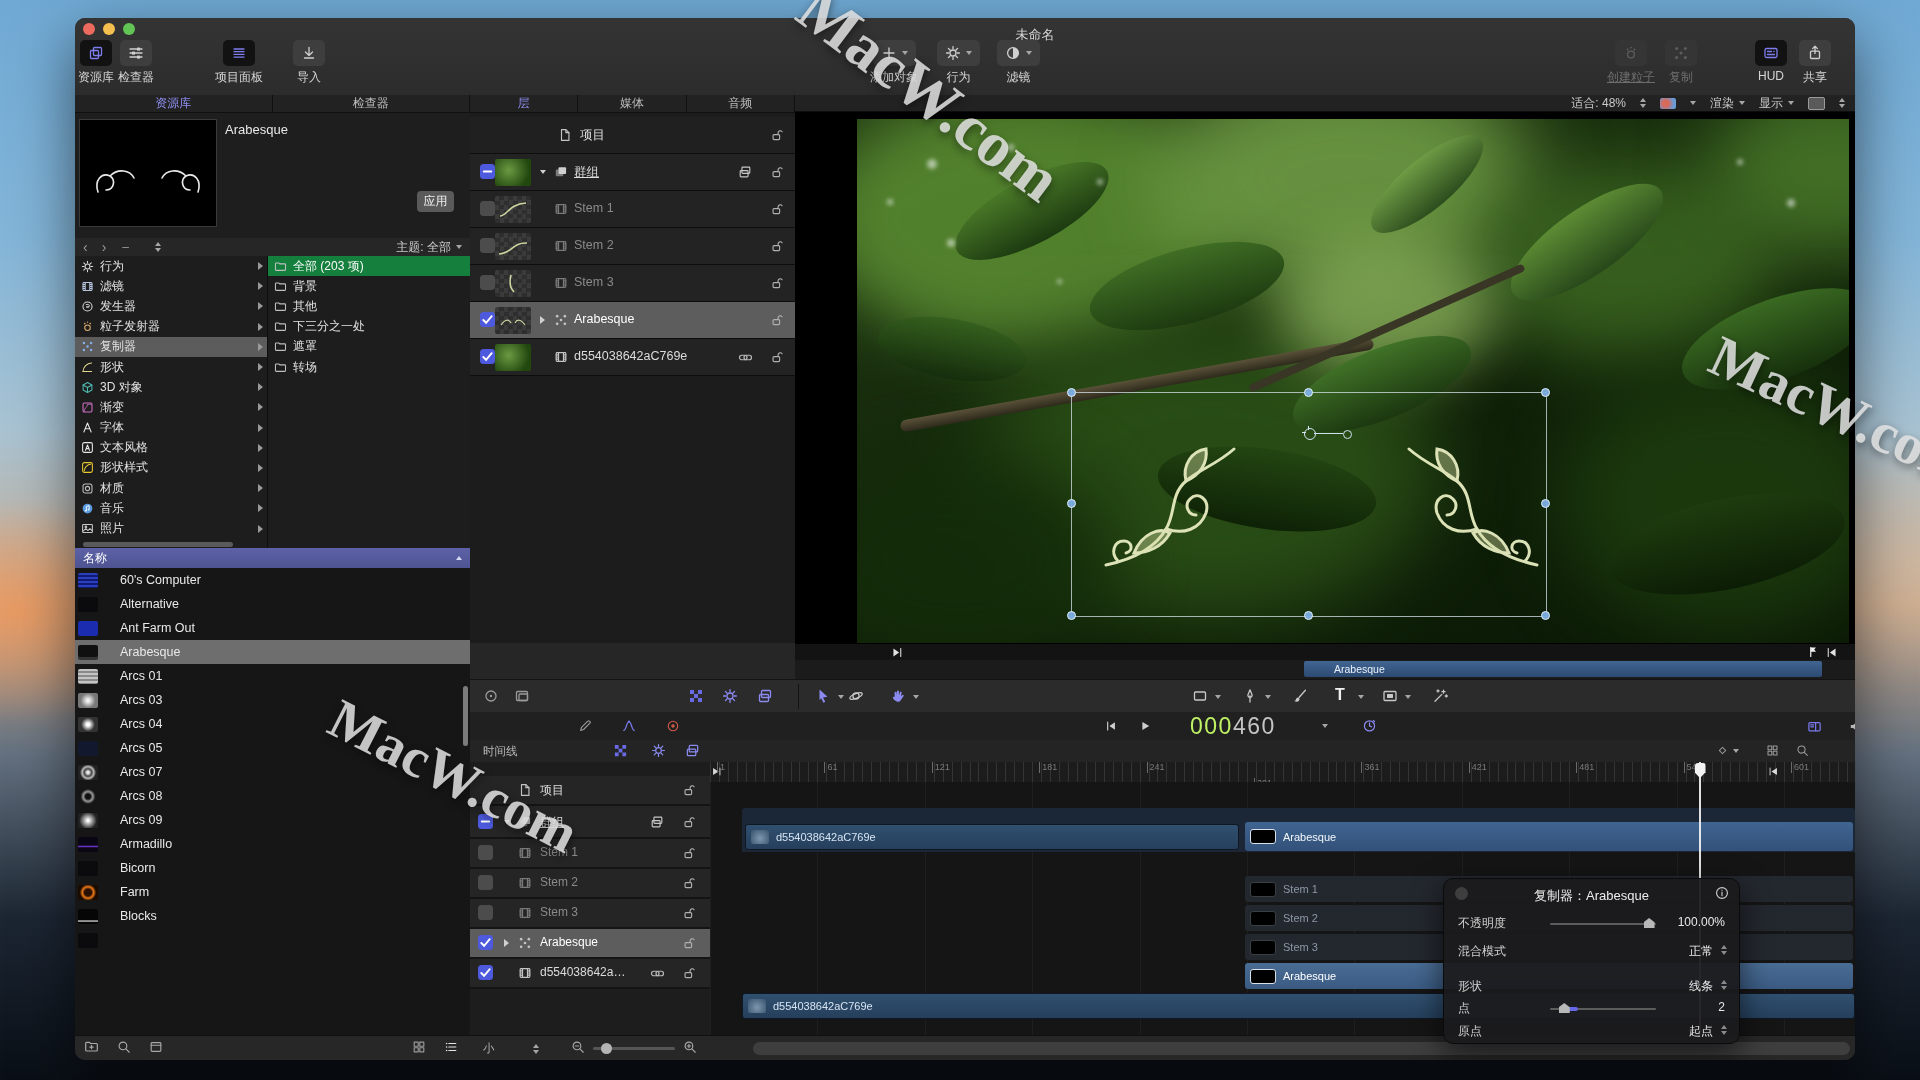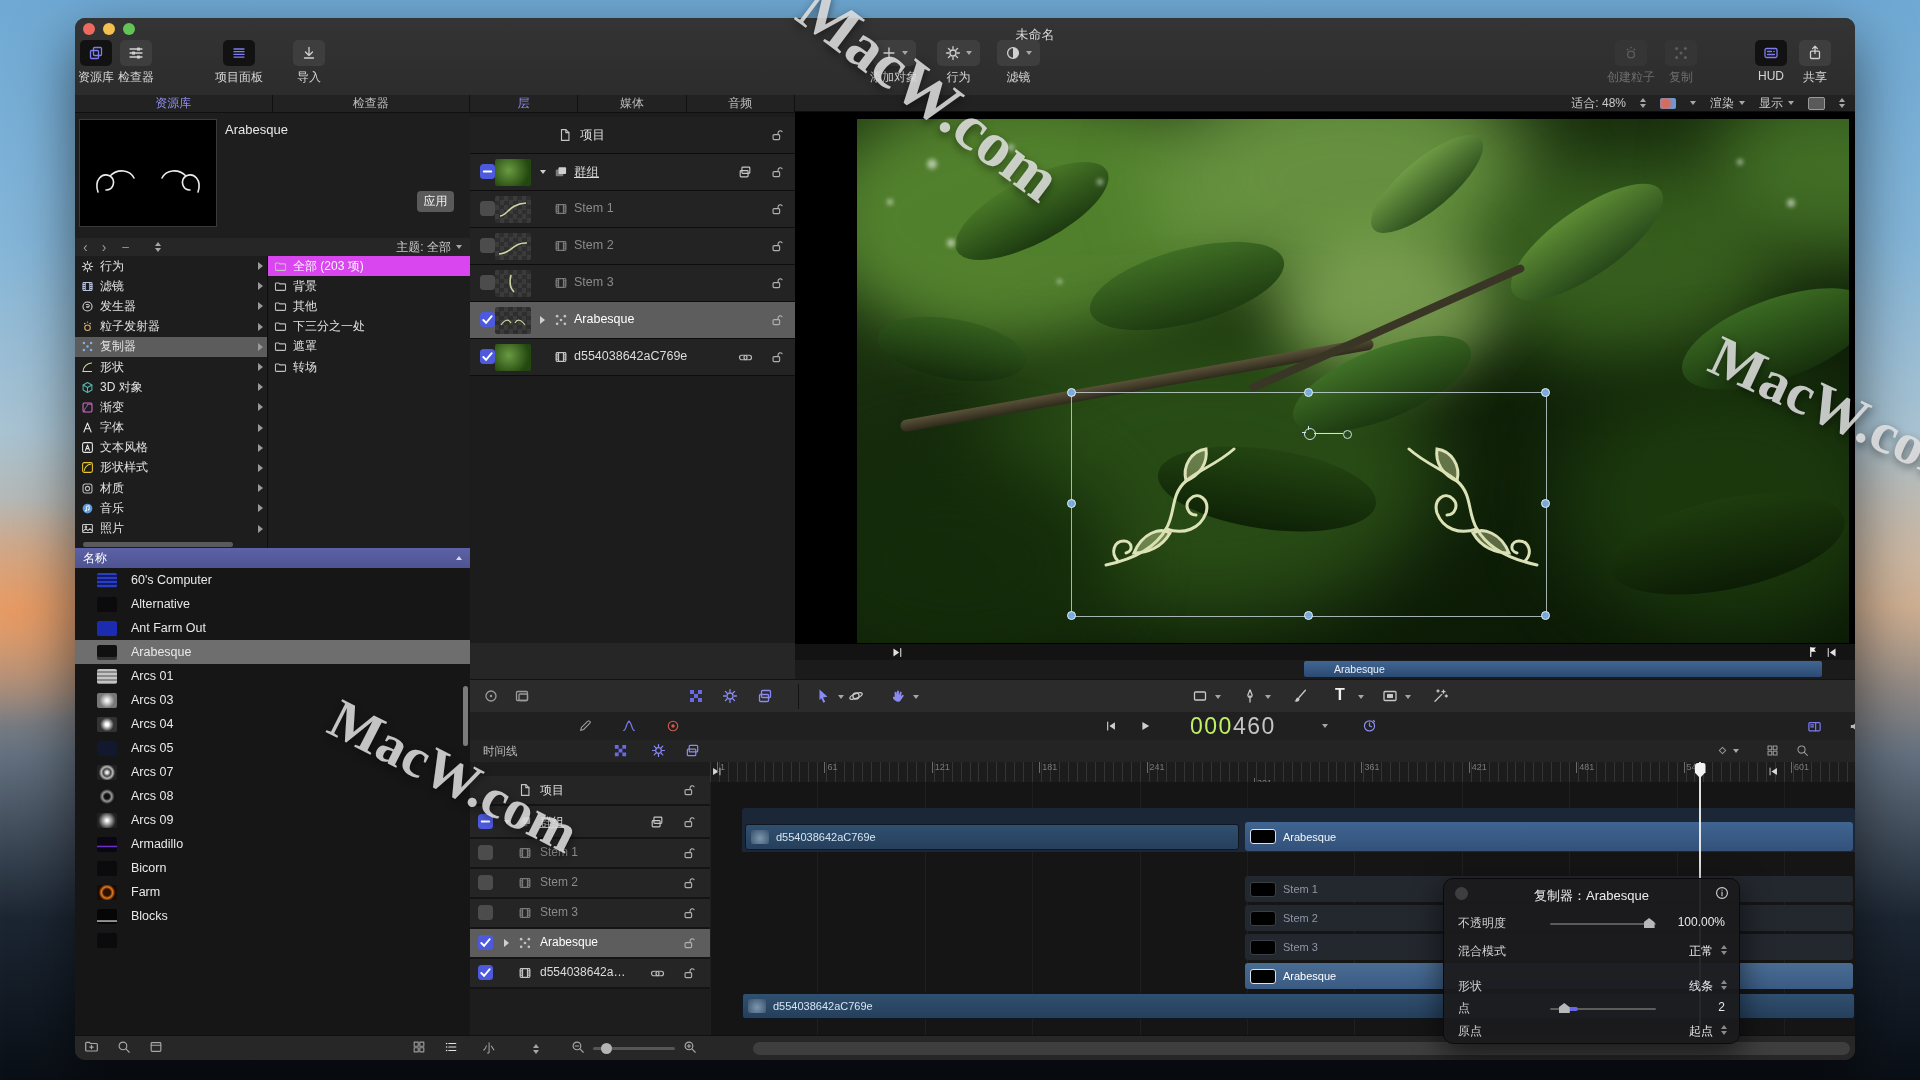--- a/index.html
+++ b/index.html
@@ -34,27 +34,27 @@
   .pv-thumb{position:absolute;left:4px;top:6px;width:136px;height:106px;background:#000;border:1px solid #3a3a3a;}
   .pv-title{position:absolute;left:150px;top:9px;color:#e8e8e8;font-size:13px;}
   .apply-btn{position:absolute;left:342px;top:78px;width:37px;height:21px;background:#5a5a5a;border-radius:4px;
     color:#efefef;font-size:12px;display:flex;align-items:center;justify-content:center;}
   #lib-nav{position:absolute;left:0;top:220px;width:395px;height:18px;background:#262626;border-bottom:1px solid #101010;
     display:flex;align-items:center;color:#9a9a9a;font-size:12px;}
   .row20{height:20.2px;display:flex;align-items:center;font-size:12px;color:#e2e2e2;padding:0 4px 0 6px;gap:6px;}
   #lib-cats{position:absolute;left:0;top:238px;width:192px;height:292px;background:#1d1d1d;border-right:1px solid #0e0e0e;overflow:hidden;}
   #lib-folders{position:absolute;left:193px;top:238px;width:202px;height:292px;background:#1d1d1d;overflow:hidden;}
   .cat-sel{background:#5c5c5c;}
-  .fold-sel{background:#d946ef;color:#fafafa;}
+  .fold-sel{background:#15803d;color:#fafafa;}
   .spacer{flex:1;}
   #cat-scroll{position:absolute;left:8px;top:524px;width:150px;height:5px;border-radius:3px;background:#5a5a5a;}
   #name-header{position:absolute;left:0;top:530px;width:395px;height:20px;background:linear-gradient(180deg,#5d62a8,#4e5391);
     display:flex;align-items:center;color:#fff;font-size:12px;padding:0 8px;box-sizing:border-box;}
   #lib-list{position:absolute;left:0;top:550px;width:395px;height:467px;background:#161616;overflow:hidden;}
-  .li-row{height:24px;display:flex;align-items:center;gap:14px;padding-left:22px;font-size:12.5px;color:#e9e9e9;}
+  .li-row{height:24px;display:flex;align-items:center;gap:22px;padding-left:3px;font-size:12.5px;color:#e9e9e9;}
   .li-row.sel{background:#6e6e6e;}
   .th{width:20px;height:15px;border-radius:2px;background:#111;flex:none;}
   .th.b60{background:repeating-linear-gradient(180deg,#2a3ec0 0 2px,#101a70 2px 4px);}
   .th.dark{background:#0b0b0e;}
   .th.antfarm{background:#1c2cb0;}
   .th.arab{background:#101010;box-shadow:inset 0 -3px 0 rgba(200,200,200,.2);}
   .th.archi{background:linear-gradient(180deg,#050505 68%,#e8e8e8 74%,#2a2a2a 82%);}
   .th.a1{background:repeating-linear-gradient(180deg,#c4c4c4 0 2px,#8a8a8a 2px 4px);}
   .th.a2{background:#9a9a9a;}
   .th.a3{background:radial-gradient(circle at 50% 50%,#f0f0f0 10%,#777 60%);}
@@ -238,21 +238,21 @@
                 <circle cx="8" cy="8" r="5.4"></circle>
                 <path d="M8 2.6a5.4 5.4 0 0 1 0 10.8z" fill="currentColor" stroke="none"></path>
               </svg>
             </span>
             <span class="tri-d"></span>
           </span>
           <span>滤镜</span>
         </div>
       </div>
       <div id="tb-right">
-        <div class="tbtn dim" style="position: absolute; left: 1532px; top: 22px;">
+        <div class="tbtn dim" style="position: absolute; left: 1532px; top: 22px; text-decoration: underline;">
           <span class="box">
             <span class="ic" style="width:16px;height:16px;color:#5d5d5d">
               <svg viewBox="0 0 16 16">
                 <circle cx="8" cy="9.5" r="3.4"></circle>
                 <circle cx="4.6" cy="4.4" r="1" fill="currentColor" stroke="none"></circle>
                 <circle cx="11.4" cy="4.4" r="1" fill="currentColor" stroke="none"></circle>
                 <circle cx="8" cy="2.6" r=".9" fill="currentColor" stroke="none"></circle>
               </svg>
             </span>
           </span>

